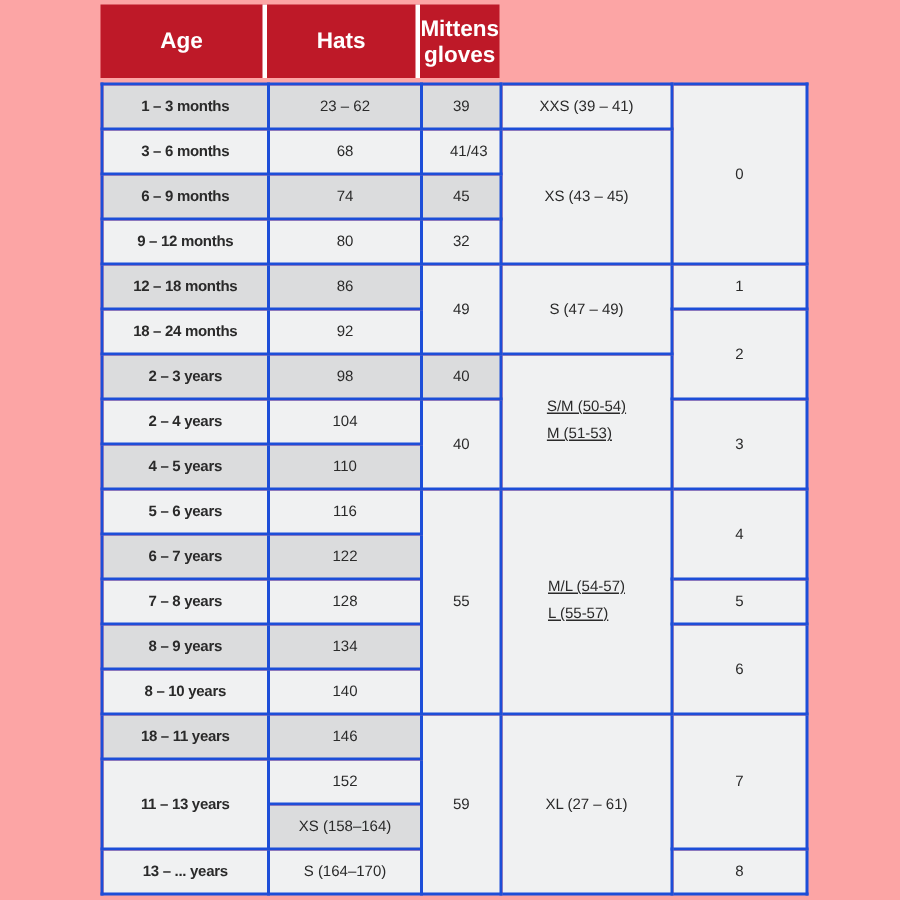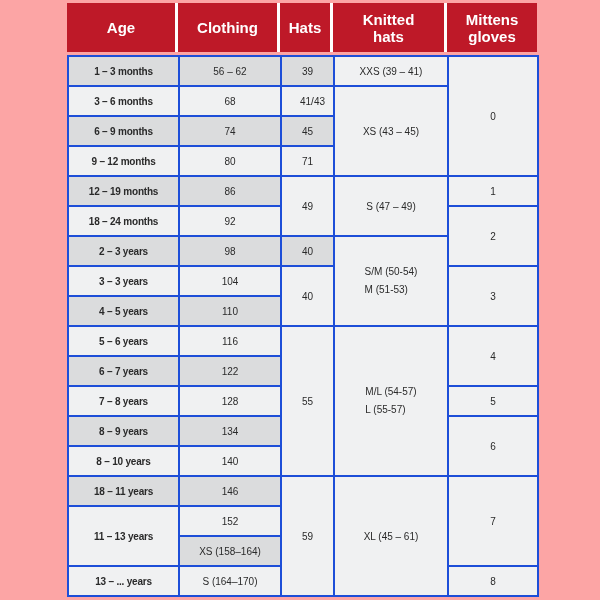--- a/index.html
+++ b/index.html
@@ -67,89 +67,87 @@
     letter-spacing: -0.2px;
   }
   td.shade-gray  { background: #DBDCDD; }
   td.shade-light { background: #F0F1F2; }
   td.valign-top  { vertical-align: top; padding-top: 6px; margin-left: 16px; }
   td .ml {
     display: inline-block;
     text-align: left;
     white-space: pre-line;
     line-height: 18px;
+    text-decoration: underline;
   }
 </style>
 </head>
 <body>
 
 <div class="page">
   <div class="size-chart">
     <div class="header-row" id="header-row" style="grid-template-columns: 111px 102px 53px 114px 90px;">
         <div class="header-cell">Age</div>
-        <div class="header-cell">Clothing</div>
         <div class="header-cell">Hats</div>
-        <div class="header-cell">Knitted
-hats</div>
         <div class="header-cell">Mittens
 gloves</div>
       </div>
     <table class="size-body" id="size-body">
       <colgroup id="size-colgroup">
           <col style="width: 111px;">
           <col style="width: 102px;">
           <col style="width: 53px;">
           <col style="width: 114px;">
           <col style="width: 90px;">
         </colgroup>
       <tbody id="size-tbody">
           <tr>
             <td class="col-age shade-gray">1 – 3 months</td>
-            <td class="col-clothing shade-gray">56 – 62</td>
+            <td class="col-clothing shade-gray">23 – 62</td>
             <td class="col-hats shade-gray">39</td>
             <td class="col-knitted-hats shade-light">XXS (39 – 41)</td>
             <td class="col-mittens-gloves shade-light" rowspan="4">0</td>
           </tr>
           <tr>
             <td class="col-age shade-light">3 – 6 months</td>
             <td class="col-clothing shade-light">68</td>
             <td class="col-hats shade-light">41/43</td>
             <td class="col-knitted-hats shade-light" rowspan="3">XS (43 – 45)</td>
           </tr>
           <tr>
             <td class="col-age shade-gray">6 – 9 months</td>
             <td class="col-clothing shade-gray">74</td>
             <td class="col-hats shade-gray">45</td>
           </tr>
           <tr>
             <td class="col-age shade-light">9 – 12 months</td>
             <td class="col-clothing shade-light">80</td>
-            <td class="col-hats shade-light">71</td>
-          </tr>
-          <tr>
-            <td class="col-age shade-gray">12 – 19 months</td>
+            <td class="col-hats shade-light">32</td>
+          </tr>
+          <tr>
+            <td class="col-age shade-gray">12 – 18 months</td>
             <td class="col-clothing shade-gray">86</td>
             <td class="col-hats shade-light" rowspan="2">49</td>
             <td class="col-knitted-hats shade-light" rowspan="2">S (47 – 49)</td>
             <td class="col-mittens-gloves shade-light">1</td>
           </tr>
           <tr>
             <td class="col-age shade-light">18 – 24 months</td>
             <td class="col-clothing shade-light">92</td>
             <td class="col-mittens-gloves shade-light" rowspan="2">2</td>
           </tr>
           <tr>
             <td class="col-age shade-gray">2 – 3 years</td>
             <td class="col-clothing shade-gray">98</td>
             <td class="col-hats shade-gray">40</td>
             <td class="col-knitted-hats shade-light" rowspan="3"><span class="ml">S/M (50-54)
 M (51-53)</span></td>
           </tr>
           <tr>
-            <td class="col-age shade-light">3 – 3 years</td>
+            <td class="col-age shade-light">2 – 4 years</td>
             <td class="col-clothing shade-light">104</td>
             <td class="col-hats shade-light" rowspan="2">40</td>
             <td class="col-mittens-gloves shade-light" rowspan="2">3</td>
           </tr>
           <tr>
             <td class="col-age shade-gray">4 – 5 years</td>
             <td class="col-clothing shade-gray">110</td>
           </tr>
           <tr>
             <td class="col-age shade-light">5 – 6 years</td>
@@ -174,21 +172,21 @@
             <td class="col-mittens-gloves shade-light" rowspan="2">6</td>
           </tr>
           <tr>
             <td class="col-age shade-light">8 – 10 years</td>
             <td class="col-clothing shade-light">140</td>
           </tr>
           <tr>
             <td class="col-age shade-gray">18 – 11 years</td>
             <td class="col-clothing shade-gray">146</td>
             <td class="col-hats shade-light" rowspan="4">59</td>
-            <td class="col-knitted-hats shade-light" rowspan="4">XL (45 – 61)</td>
+            <td class="col-knitted-hats shade-light" rowspan="4">XL (27 – 61)</td>
             <td class="col-mittens-gloves shade-light" rowspan="3">7</td>
           </tr>
           <tr>
             <td class="col-age shade-light valign-top" rowspan="2">11 – 13 years</td>
             <td class="col-clothing shade-light">152</td>
           </tr>
           <tr>
             <td class="col-clothing shade-gray">XS (158–164)</td>
           </tr>
           <tr>

